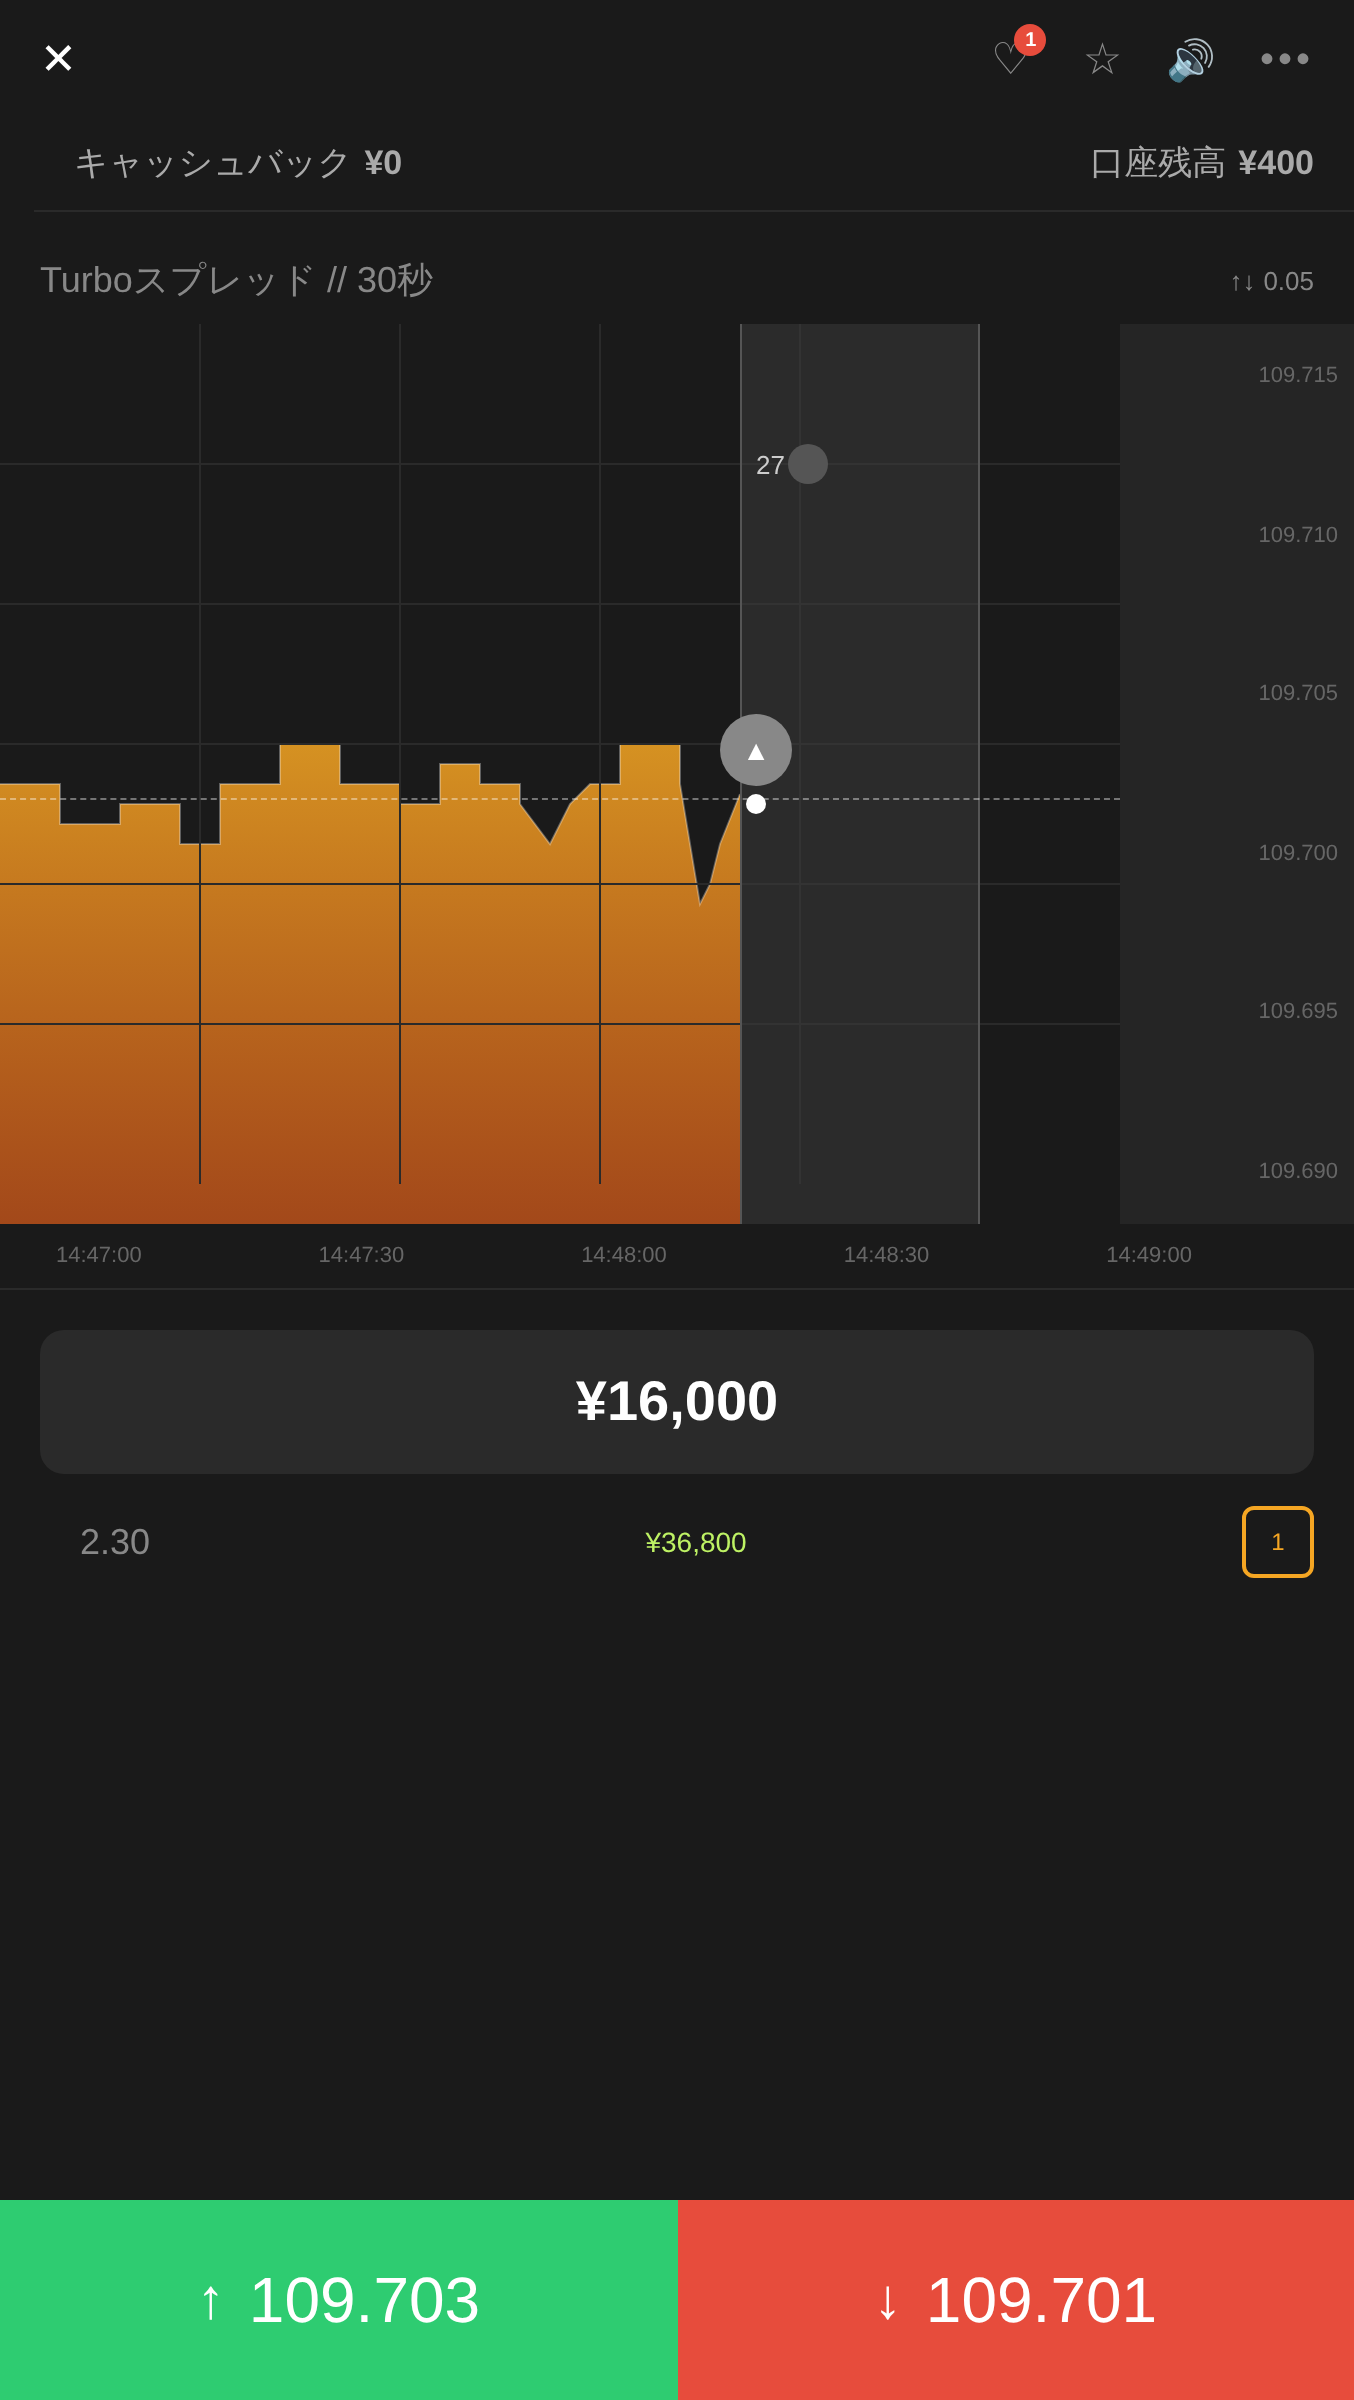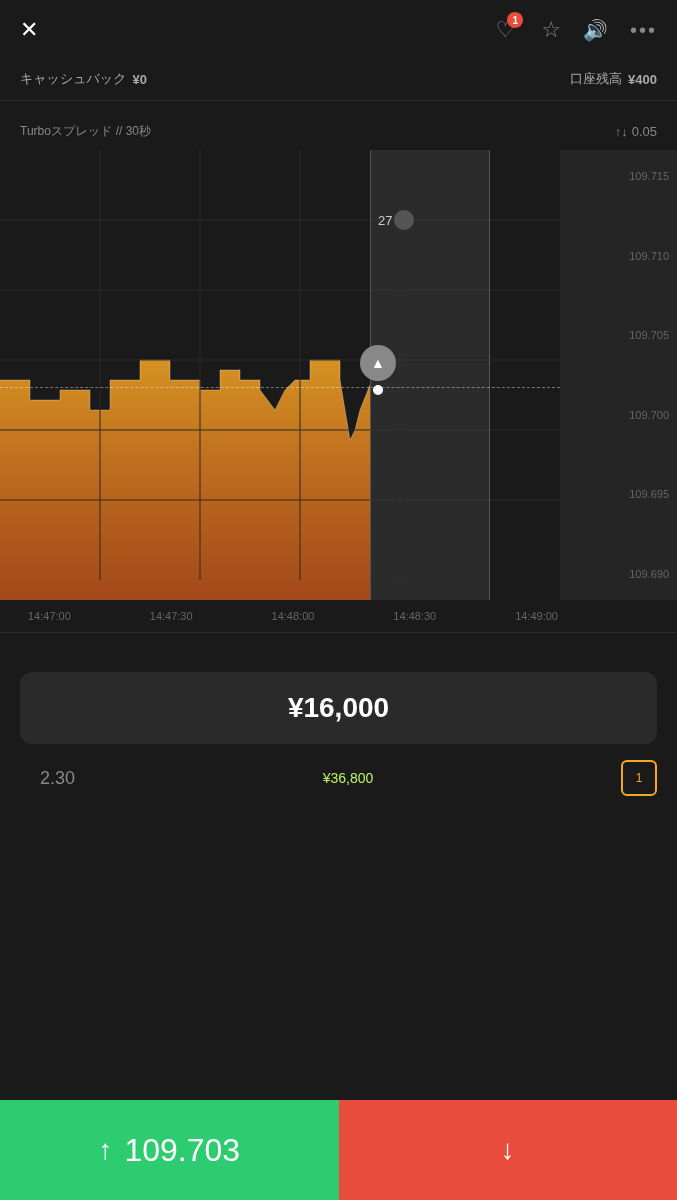--- a/index.html
+++ b/index.html
@@ -60,22 +60,23 @@
     .star-icon { font-size: 22px; color: #888; }
     .sound-icon { font-size: 20px; color: #888; }
     .more-icon { font-size: 20px; color: #888; letter-spacing: 2px; }
 
     
     .account-bar {
       display: flex;
       justify-content: space-between;
       padding: 10px 20px 12px;
       border-bottom: 1px solid #2a2a2a;
-      font-size: 13px;
+      font-size: 17px;
       color: #aaa;
+      margin-left: 17px;
     }
     .account-bar span { display: flex; align-items: center; gap: 6px; }
 
     
     .pair-info {
       padding: 18px 20px 10px;
     }
     .pair-row {
       display: flex;
       justify-content: space-between;
@@ -91,21 +92,21 @@
       font-weight: 600;
       color: #e74c3c;
     }
     .pair-sub {
       display: flex;
       justify-content: space-between;
       align-items: center;
       margin-top: 4px;
     }
     .pair-sub-left {
-      font-size: 12px;
+      font-size: 18px;
       color: #888;
     }
     .spread-info {
       font-size: 13px;
       color: #888;
       display: flex;
       align-items: center;
       gap: 4px;
     }
 
@@ -222,35 +223,34 @@
     
     .time-axis {
       display: flex;
       justify-content: space-between;
       padding: 10px 20px 10px 28px;
       font-size: 11px;
       color: #666;
       border-bottom: 1px solid #2a2a2a;
       width: 677px;
     }
-    .time-axis span:last-child { margin-right: 99px; text-align: center; }
+    .time-axis span:last-child { margin-right: 61px; text-align: center; }
 
     
     .trade-section {
       padding: 20px 20px 0;
     }
     .amount-display {
       background: #2a2a2a;
       border-radius: 12px;
       padding: 20px;
       text-align: center;
       font-size: 28px;
       font-weight: 600;
       color: #fff;
-      margin-top: 19px;
     }
 
     
     .stats-row {
       display: flex;
       justify-content: space-between;
       align-items: center;
       padding: 16px 20px;
     }
     .stat-multiplier {
@@ -424,14 +424,15 @@
   </div>
 </div>
 
 <div class="trade-buttons">
   <div class="btn-up">
     <span class="btn-arrow">↑</span>
     <span class="btn-price">109.703</span>
   </div>
   <div class="btn-down">
     <span class="btn-arrow">↓</span>
+    <span class="btn-price">109.701</span>
   </div>
 </div>
 
 </body></html>

